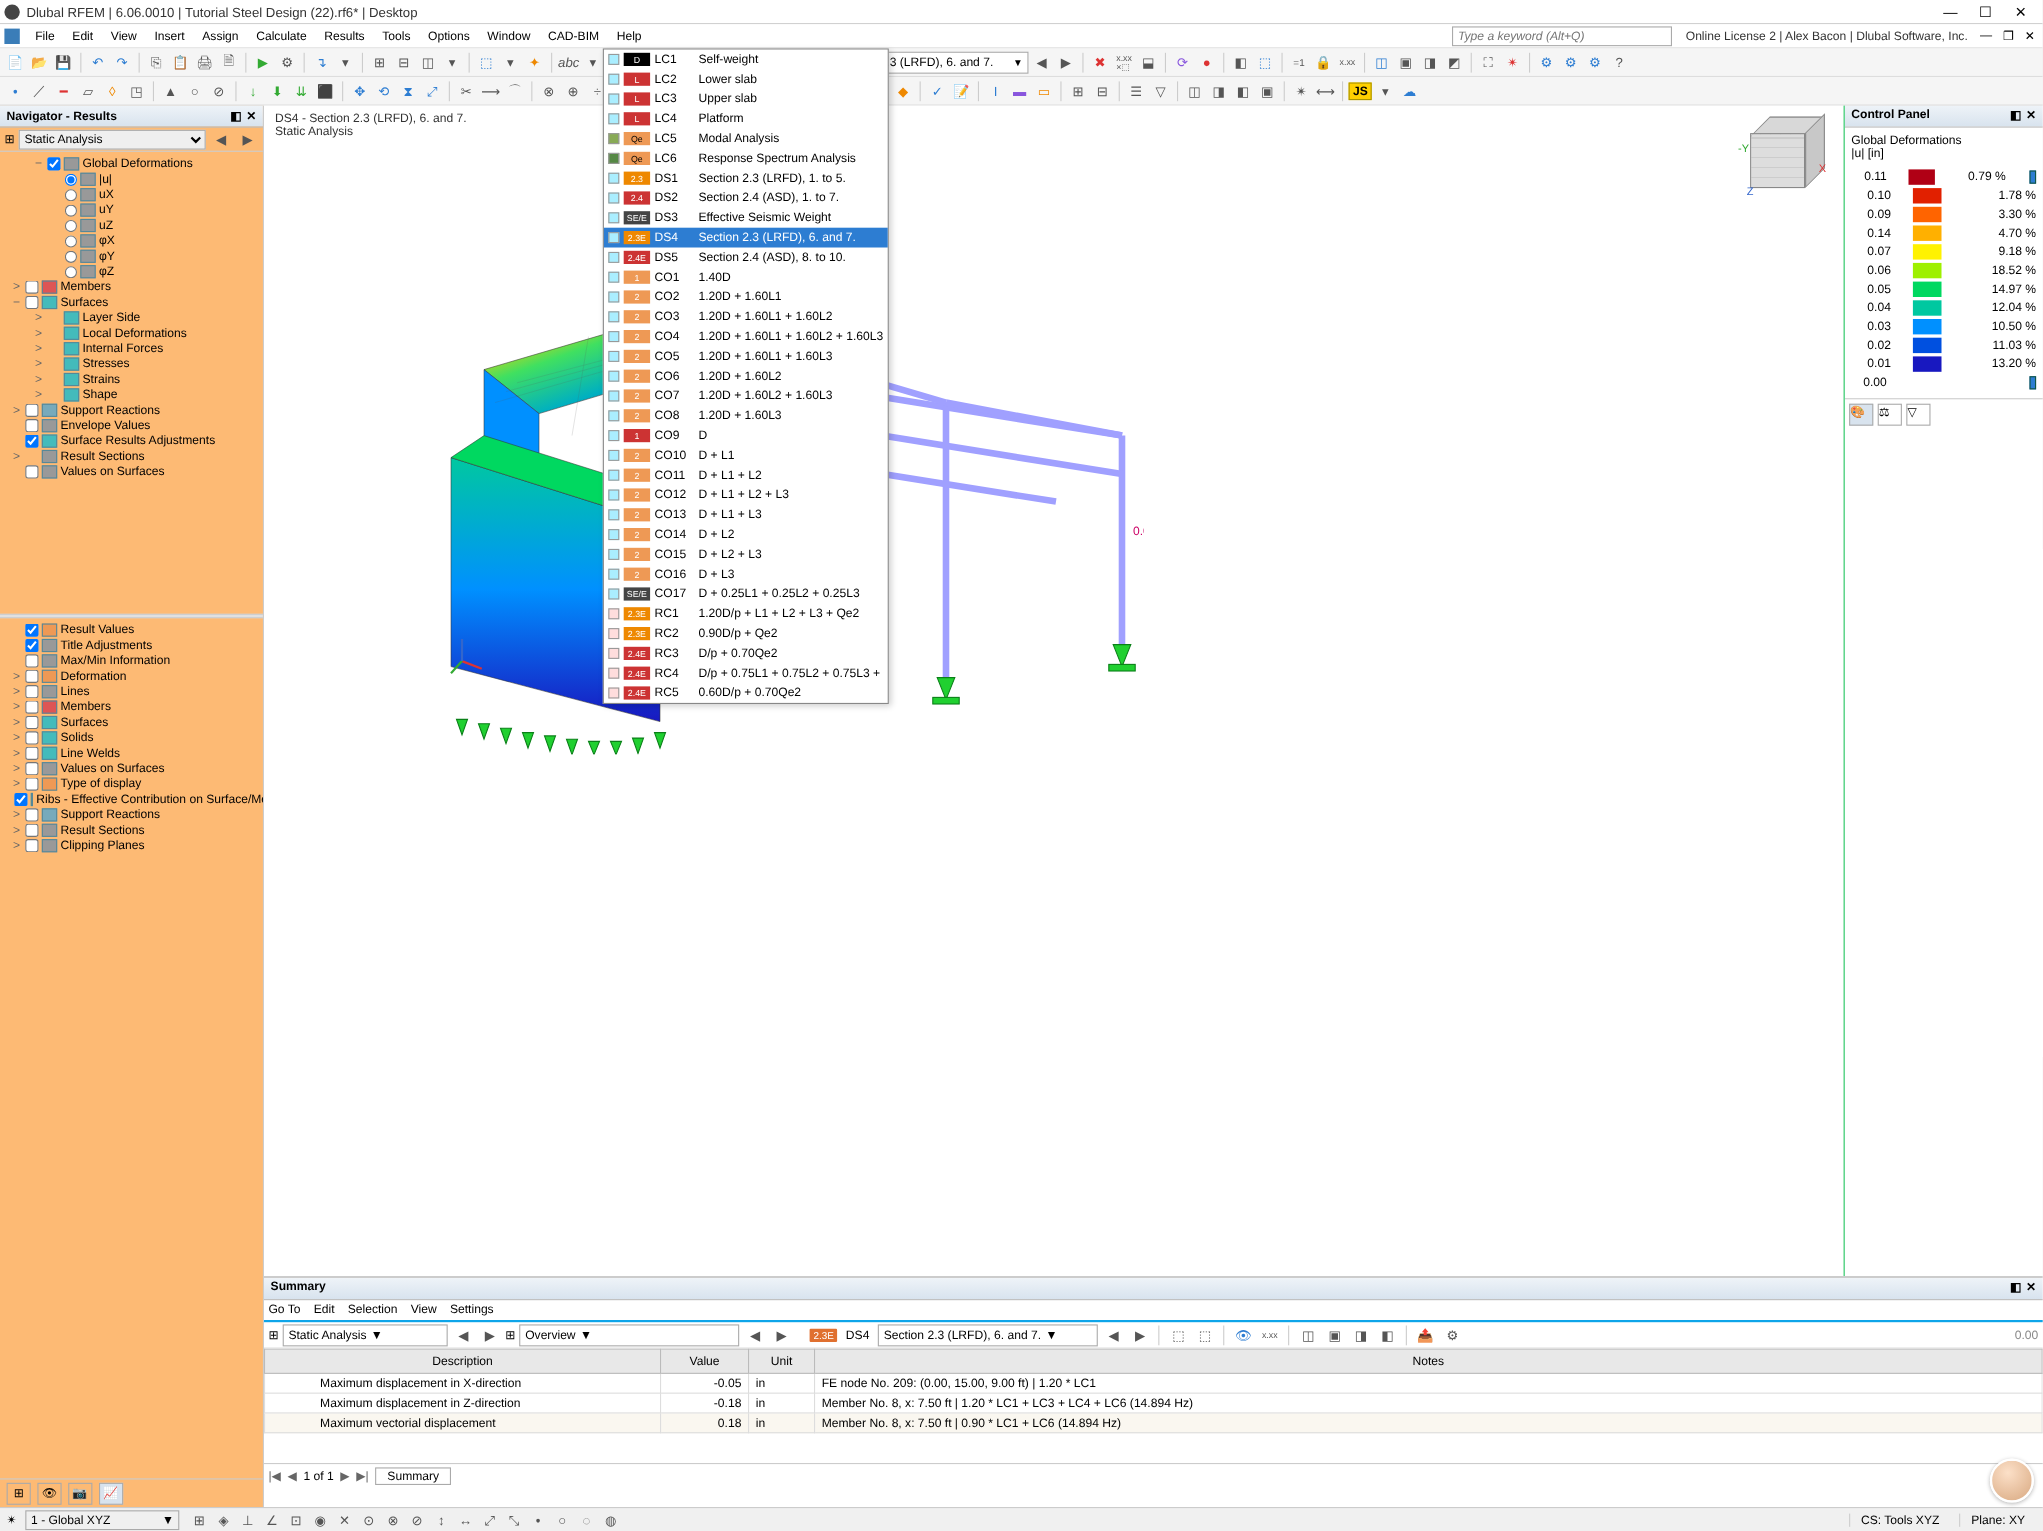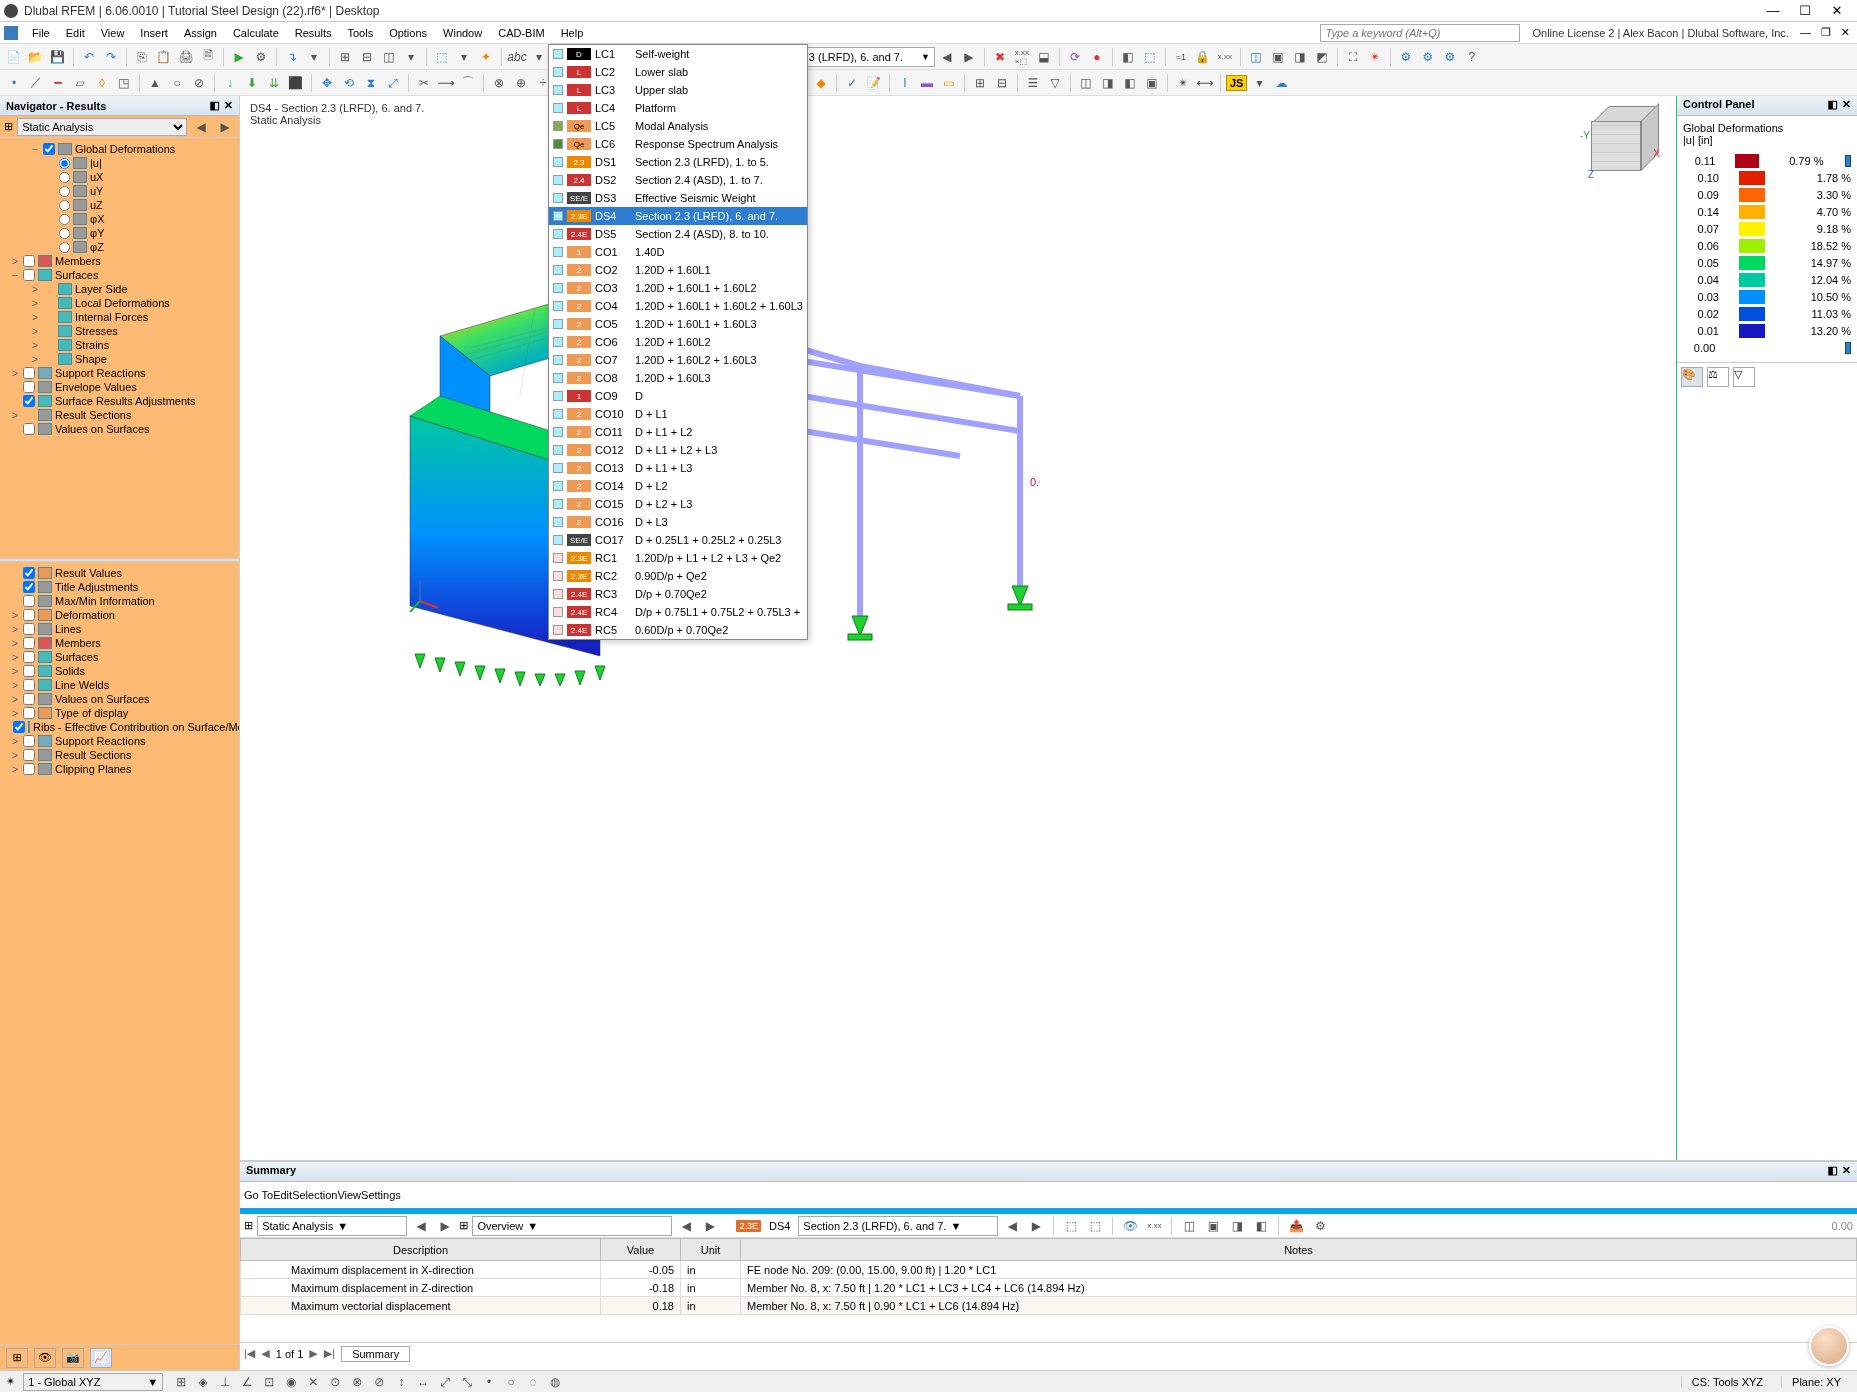--- a/index.html
+++ b/index.html
@@ -86,21 +86,21 @@
 .legend-row .lsw { width: 26px; height: 14px; }
 .legend-row .lpct { margin-left: auto; width: 50px; text-align: right; }
 .legend-slider { width: 6px; height: 12px; background: #2d7dd2; border: 1px solid #154; margin-left: 2px; }
 .cp-bottom-tabs { border-top: 1px solid #ccc; padding: 4px; display: flex; gap: 4px; }
 .cp-bottom-tabs .cpt { width: 22px; height: 20px; border: 1px solid #aaa; cursor: pointer; }
 
 
 .summary-panel { position: absolute; left: 240px; right: 0; bottom: 22px; height: 210px; background: #fff; border-top: 2px solid #ccc; }
 .sum-header { height: 20px; background: linear-gradient(#eef3f8,#d8e3ee); border-bottom: 1px solid #bbb; padding: 2px 6px; font-weight: bold; display: flex; }
 .sum-header .sum-ctrls { margin-left: auto; display: flex; gap: 4px; font-size: 10px; }
-.sum-menu { height: 32px; border-bottom: 6px solid #0ea5e9; display: flex; align-items: center; padding: 0 4px; }
+.sum-menu { height: 20px; border-bottom: 2px solid #0ea5e9; display: flex; align-items: center; padding: 0 4px; gap: 12px; }
 .sum-menu span { cursor: pointer; }
 .sum-toolbar { height: 24px; border-bottom: 1px solid #ddd; display: flex; align-items: center; padding: 0 4px; gap: 4px; }
 .sum-toolbar .sum-dd { border: 1px solid #aaa; height: 20px; padding: 0 4px; display: flex; align-items: center; gap: 4px; }
 .sum-table { width: 100%; border-collapse: collapse; }
 .sum-table th { background: #e8e8e8; border: 1px solid #bbb; padding: 2px 6px; font-weight: normal; text-align: center; height: 22px; }
 .sum-table td { border: 1px solid #ddd; padding: 1px 6px; height: 18px; }
 .sum-table td.num { text-align: right; }
 .sum-table tr.grp td { background: #f2ece0; font-weight: normal; }
 .sum-table tr.alt td { background: #faf7f0; }
 .sum-paginator { height: 22px; border-top: 1px solid #ccc; display: flex; align-items: center; padding: 0 4px; gap: 6px; }

